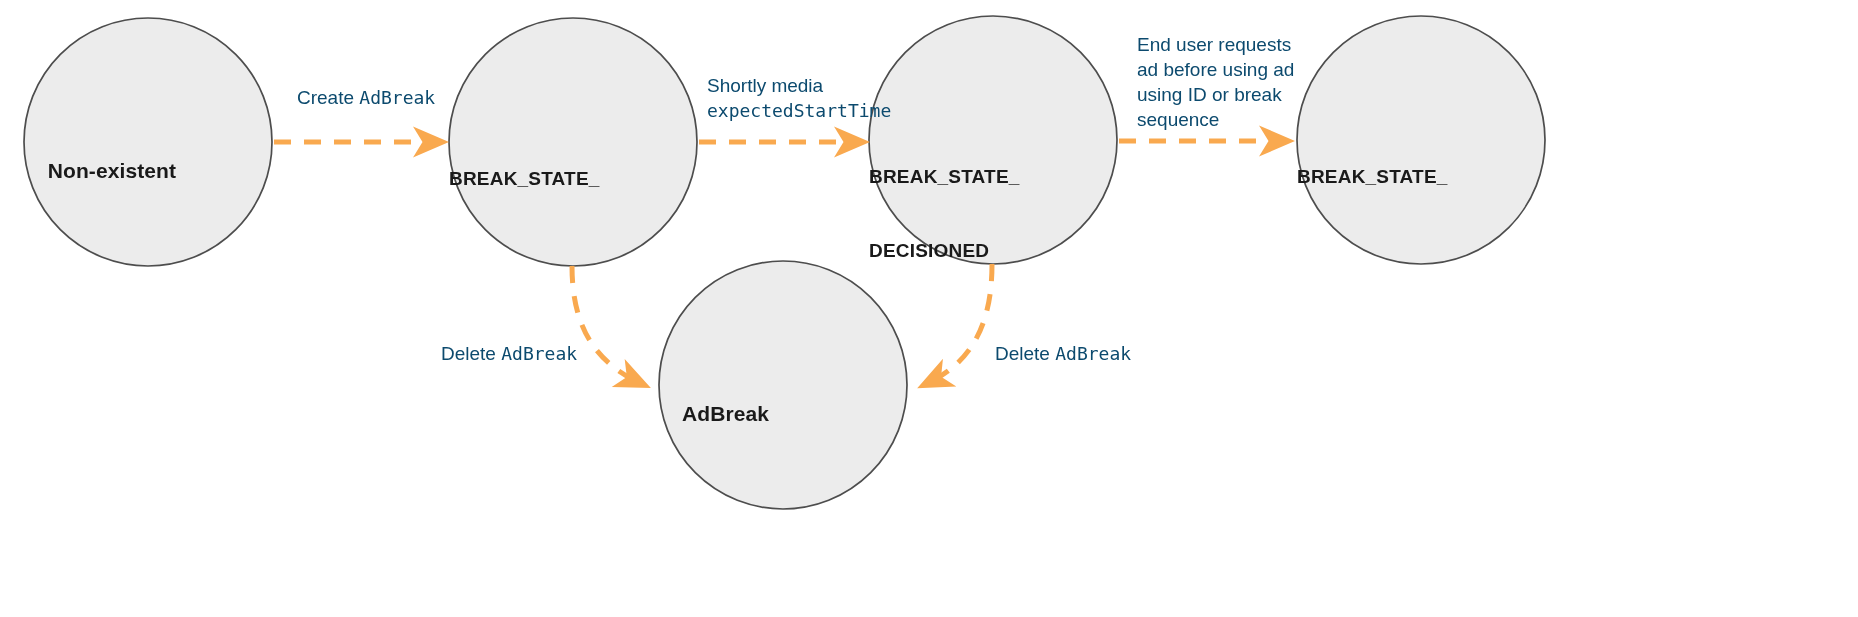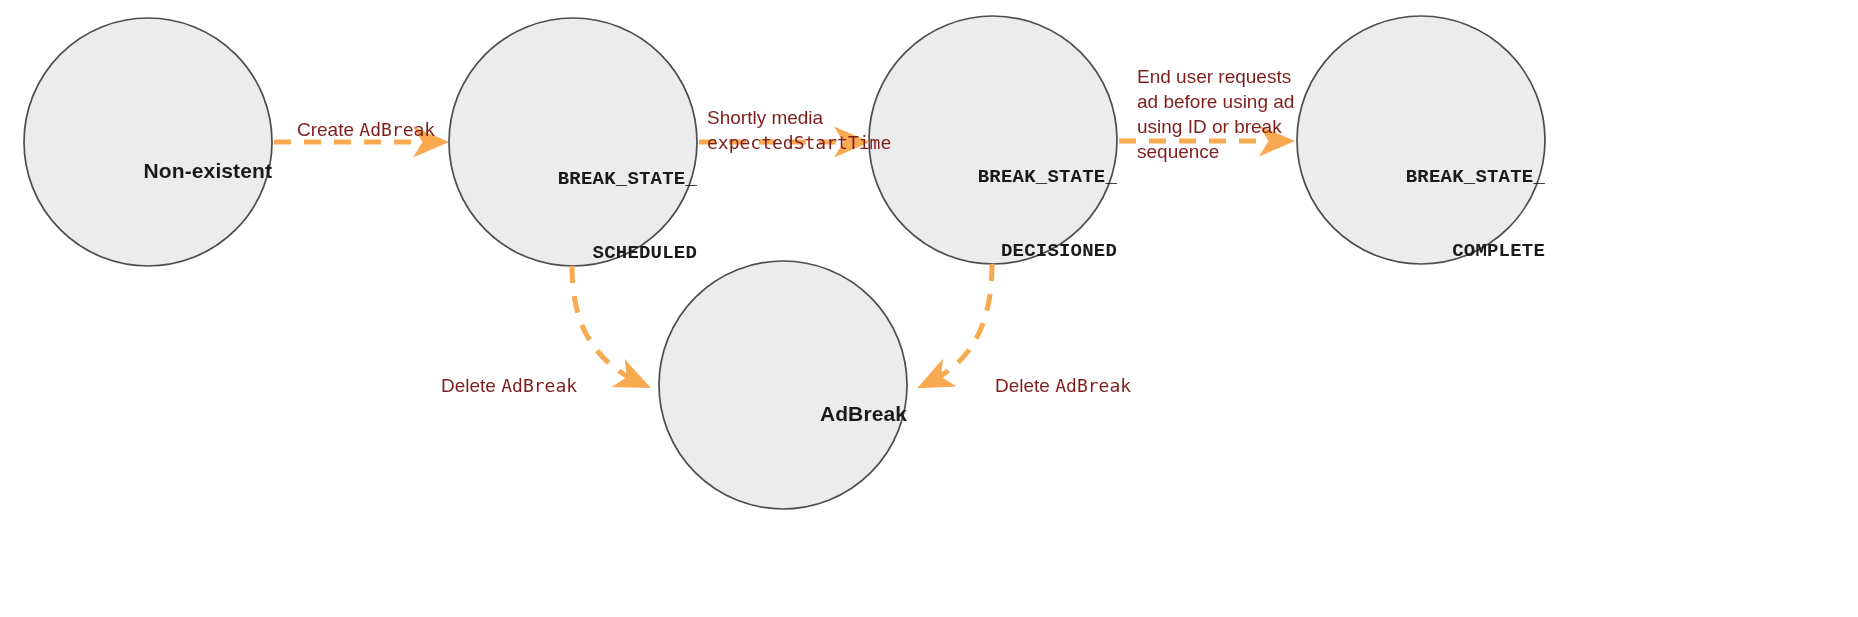--- a/index.html
+++ b/index.html
@@ -21,47 +21,46 @@
   }
   svg.canvas {
     position: absolute;
     top: 0;
     left: 0;
     width: 1858px;
     height: 617px;
   }
   .node-label {
     position: absolute;
-    text-align: right;
+    text-align: left;
     color: #1a1a1a;
     line-height: 1.30;
     pointer-events: none;
     white-space: pre;
   }
   .node-label.sans {
     font-family: "Liberation Sans", sans-serif;
     font-weight: bold;
     font-size: 21px;
     letter-spacing: 0.1px;
   }
   .node-label.mono {
-    font-family: Liberation Mono, monospace;
+    font-family: Liberation Sans, sans-serif;
     font-weight: bold;
     font-size: 19px;
     letter-spacing: 0.2px;
   }
   .edge-label {
     position: absolute;
-    color: #7f1d1d;
+    color: #0c4a6e;
     font-family: "Liberation Sans", sans-serif;
     font-size: 19px;
     line-height: 1.30;
     white-space: nowrap;
     pointer-events: none;
-    margin-top: 32px;
   }
   .edge-label .code {
     font-family: "DejaVu Sans Mono", "Liberation Mono", monospace;
     font-size: 18px;
   }
   .edge-label.block {
     white-space: normal;
     line-height: 1.32;
   }
 </style>
@@ -113,31 +112,29 @@
       <path d="M 992,264 C 992,318 976,360 928,383" fill="none" stroke="#f9a94f" stroke-width="5" stroke-linecap="butt" stroke-dasharray="17 13" marker-end="url(#arrowOrange)"></path>
     </g>
   </svg>
 
   <div class="node-label sans" style="left:24px; top:130px; width:248px;">
     <span>Non-existent</span>
   </div>
 
   <div class="node-label mono" style="left:449px; top:118px; width:248px;">
     <div>BREAK_STATE_</div>
-    <div>SCHEDULED</div>
   </div>
 
   <div class="node-label mono" style="left:869px; top:116px; width:248px;">
     <div>BREAK_STATE_</div>
     <div>DECISIONED</div>
   </div>
 
   <div class="node-label mono" style="left:1297px; top:116px; width:248px;">
     <div>BREAK_STATE_</div>
-    <div>COMPLETE</div>
   </div>
 
   <div class="node-label sans" style="left:659px; top:373px; width:248px;">
     <span>AdBreak</span>
   </div>
 
   <div class="edge-label" style="left:297px; top:86px;">
     <span>Create </span><span class="code">AdBreak</span>
   </div>
 

